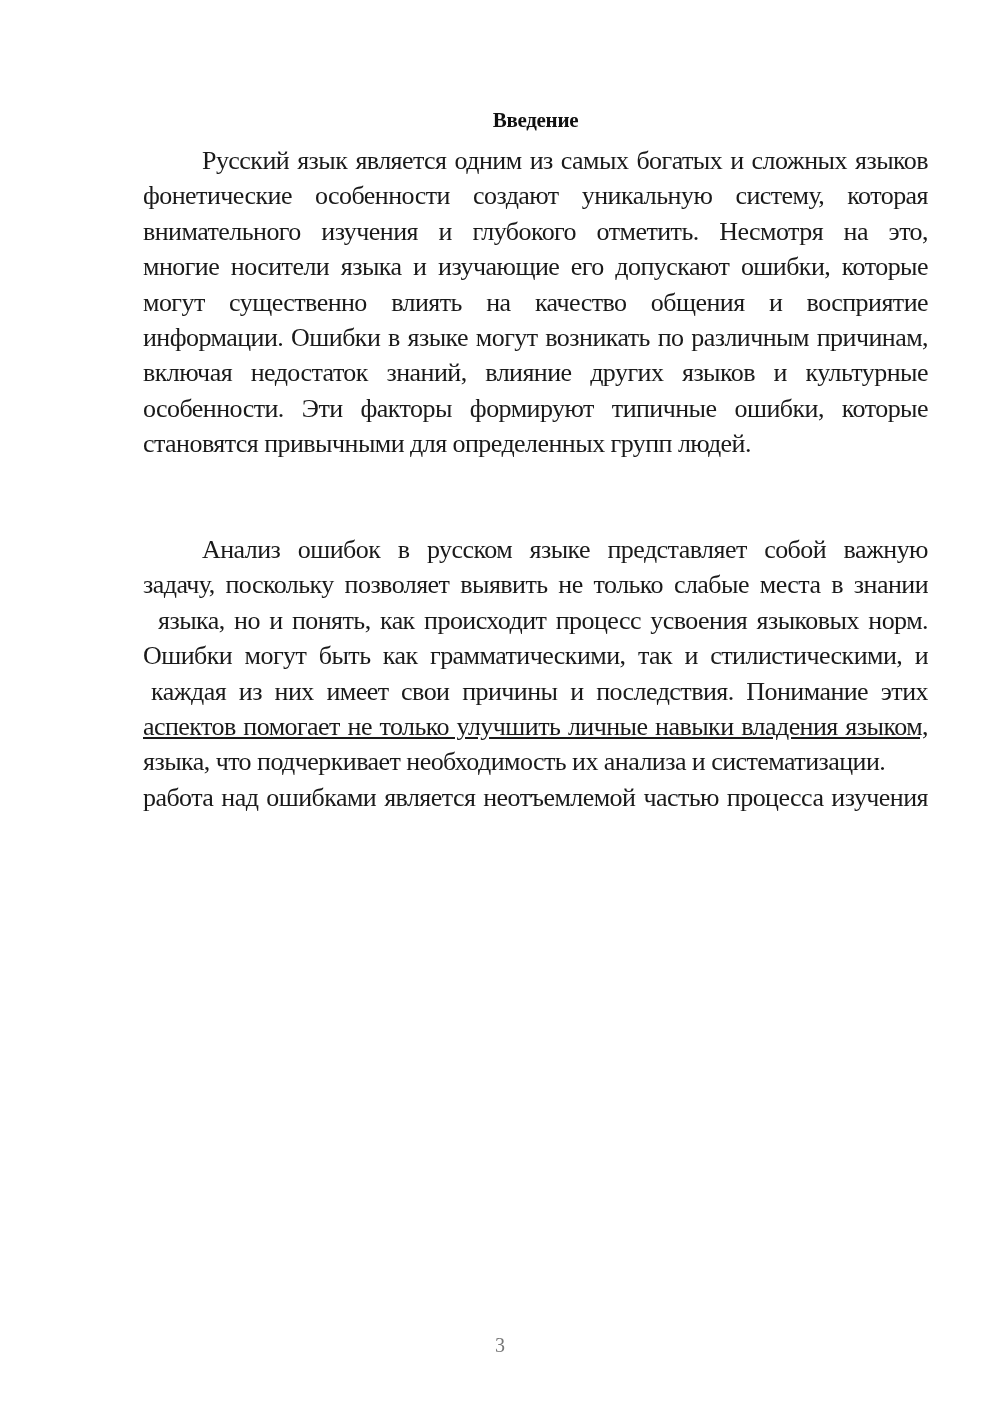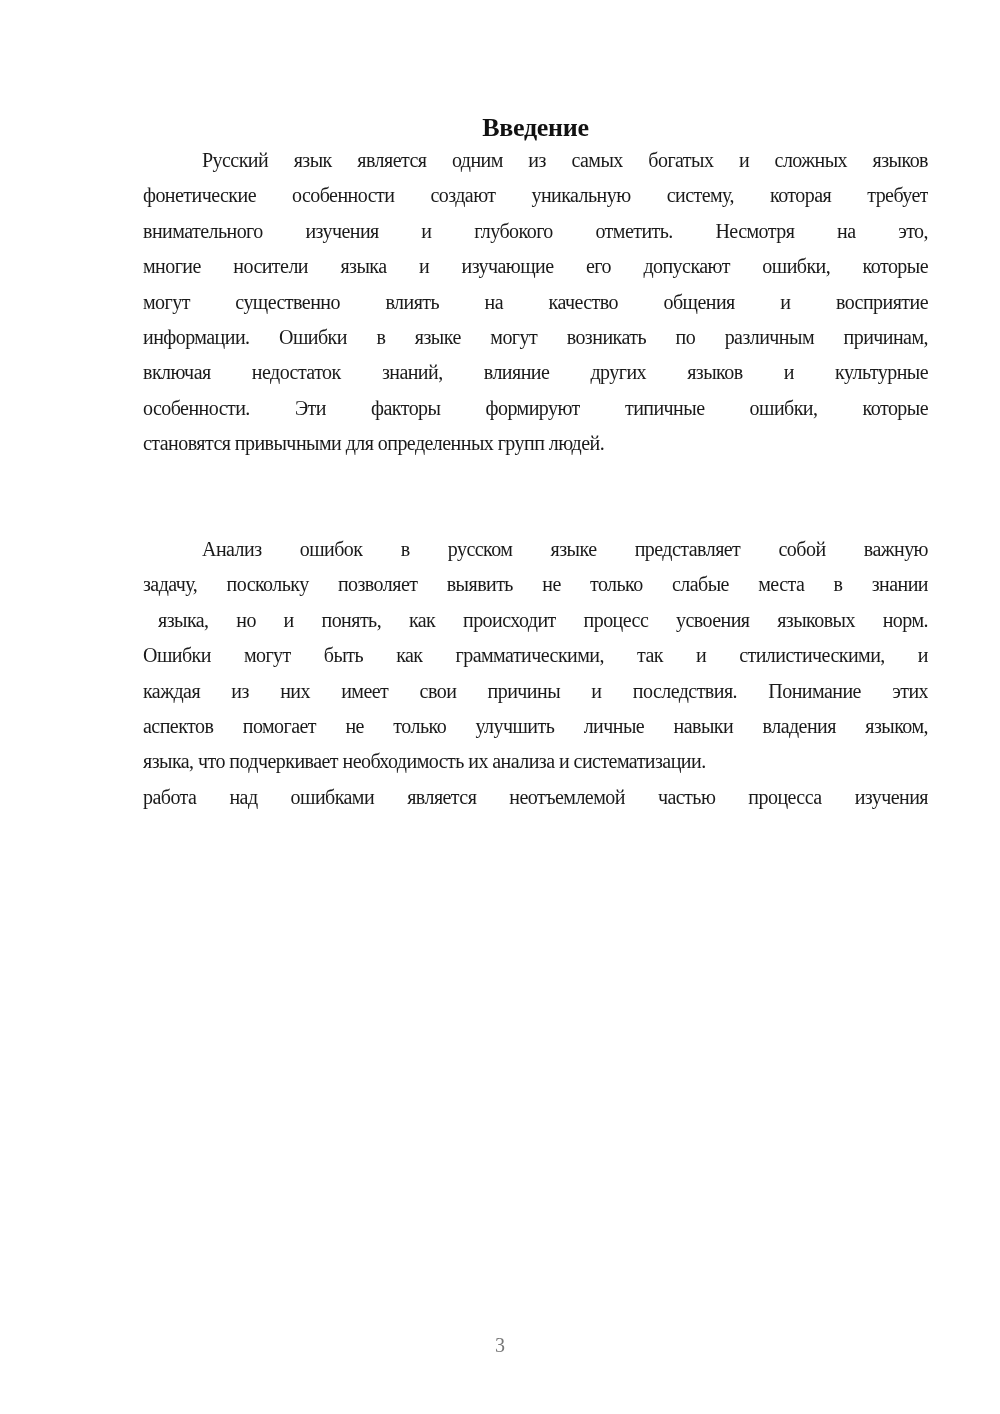--- a/index.html
+++ b/index.html
@@ -1,27 +1,27 @@
 <!DOCTYPE html>
 <html><head>
   <meta charset="utf-8">
   <style>
     html, body { margin: 0; padding: 0; background: #ffffff; }
     body { width: 1000px; height: 1414px; position: relative; overflow: hidden; }
     .page { position: absolute; left: 0; top: 0; width: 1000px; height: 1414px; background: #fff; }
     .heading {
-      position: absolute; left: 143px; width: 785px; top: 114px;
+      position: absolute; left: 143px; width: 785px; top: 106px;
       text-align: center; font-family: "Liberation Serif", serif;
-      font-weight: bold; font-size: 26px; color: #111; line-height: 28px;
+      font-weight: bold; font-size: 21px; color: #111; line-height: 28px;
       letter-spacing: -0.3px;
     }
     .para { position: absolute; left: 143px; width: 785px; }
     .line {
       display: block; height: 35.4px; line-height: 35.4px;
-      font-family: "Liberation Serif", serif; font-size: 20px; color: #1a1a1a;
+      font-family: "Liberation Serif", serif; font-size: 26px; color: #1a1a1a;
       text-align: justify; text-align-last: justify; white-space: nowrap;
       letter-spacing: -0.55px; word-spacing: 0px;
     }
     .line.first { padding-left: 59px; }
     .line.last { text-align-last: left; }
     .pagenum {
       position: absolute; left: 0; width: 1000px; top: 1333px; text-align: center;
       font-family: "Liberation Serif", serif; font-size: 20px; color: #777; line-height: 24px;
     }
   </style>
@@ -41,20 +41,20 @@
     <span class="line" style="white-space: normal; overflow: hidden;">включая недостаток знаний, влияние других языков и культурные</span>
     <span class="line" style="white-space: normal; overflow: hidden;">особенности. Эти факторы формируют типичные ошибки, которые</span>
     <span class="line last" style="white-space: normal; overflow: hidden;">становятся привычными для определенных групп людей.</span>
   </div>
 
   <div class="para" style="top:532px;">
     <span class="line first" style="white-space: normal; overflow: hidden;">Анализ ошибок в русском языке представляет собой важную</span>
     <span class="line" style="white-space: normal; overflow: hidden;">задачу, поскольку позволяет выявить не только слабые места в знании</span>
     <span class="line" style="white-space: normal; overflow: hidden; margin-left: 15px;">языка, но и понять, как происходит процесс усвоения языковых норм.</span>
     <span class="line" style="white-space: normal; overflow: hidden;">Ошибки могут быть как грамматическими, так и стилистическими, и</span>
-    <span class="line" style="white-space: normal; overflow: hidden;">каждая из них имеет свои причины и последствия. Понимание этих</span>
-    <span class="line" style="white-space: normal; overflow: hidden;">аспектов помогает не только улучшить личные навыки владения языком,</span>
+    <span class="line" style="white-space: normal; overflow: hidden; margin-left: 8px;">каждая из них имеет свои причины и последствия. Понимание этих</span>
+    <span class="line" style="white-space: normal; overflow: hidden; text-decoration: underline;">аспектов помогает не только улучшить личные навыки владения языком,</span>
     <span class="line last" style="white-space: normal; overflow: hidden;">языка, что подчеркивает необходимость их анализа и систематизации.</span>
     <span class="line" style="white-space: normal; overflow: hidden;">работа над ошибками является неотъемлемой частью процесса изучения</span>
   </div>
 
   <div class="pagenum">3</div>
 </div>
 
 </body></html>

